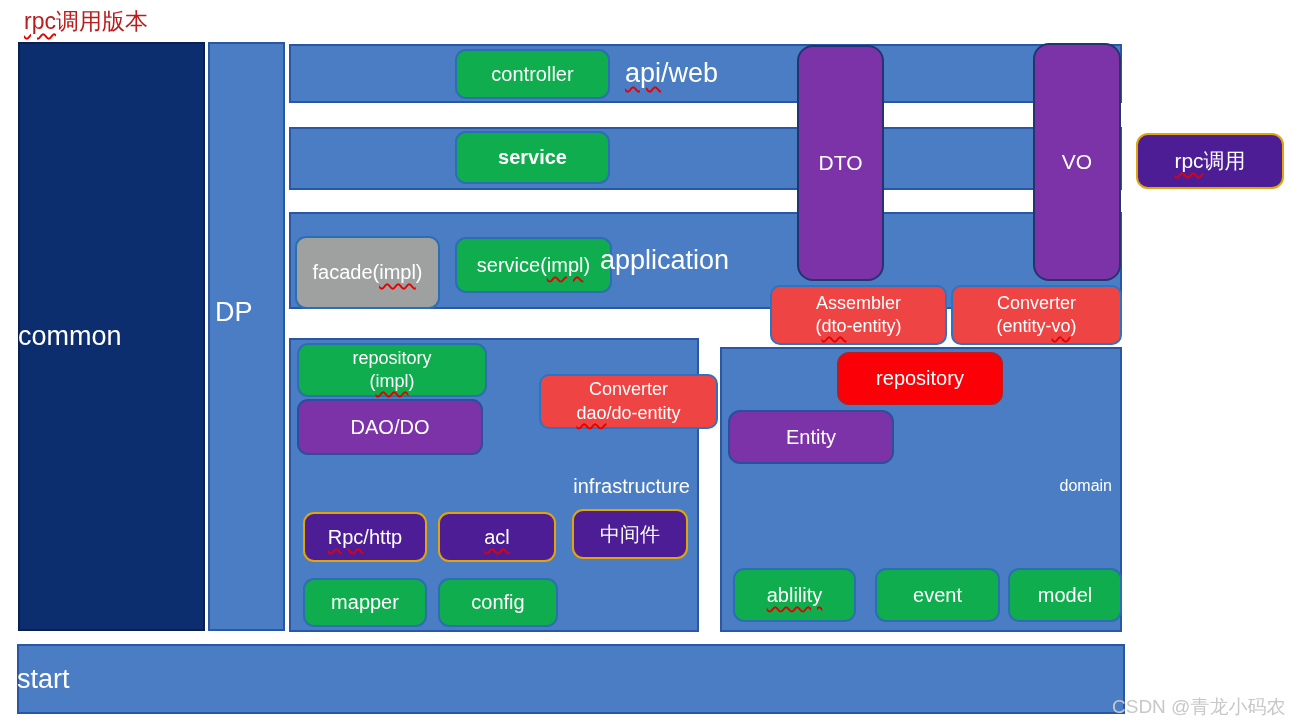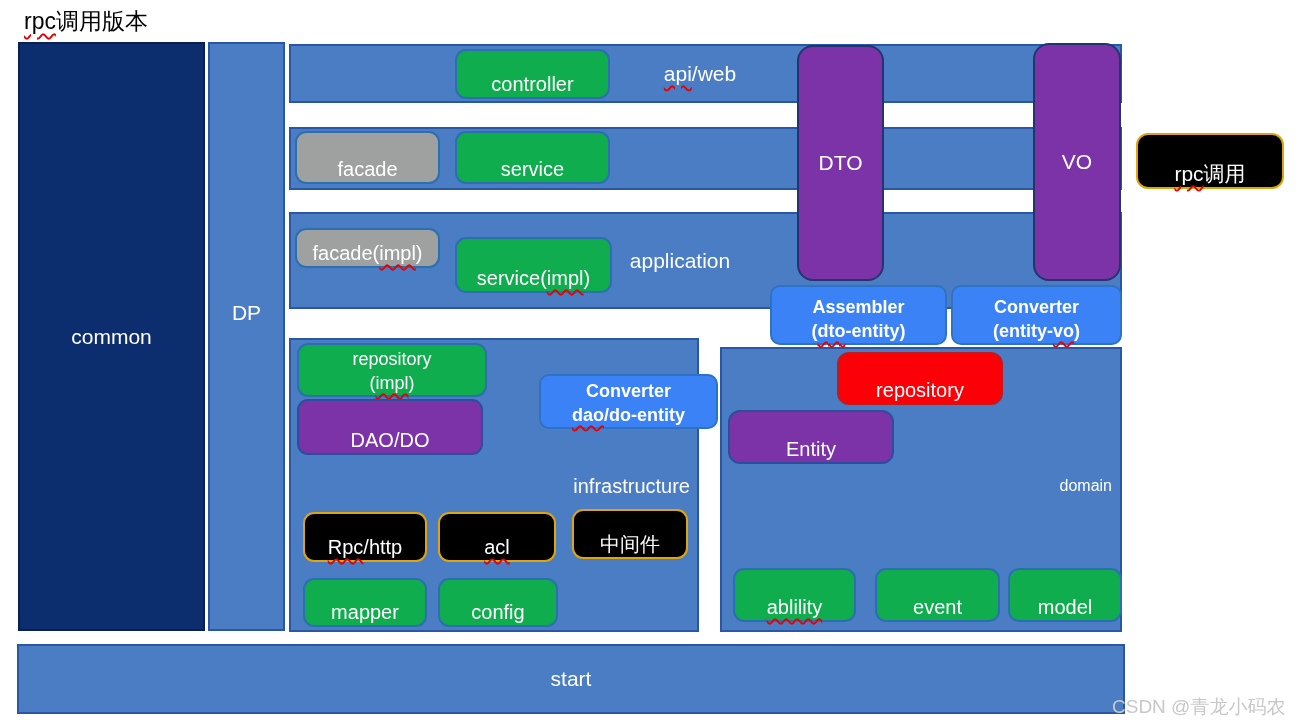--- a/index.html
+++ b/index.html
@@ -9,89 +9,86 @@
     font-family:"Liberation Sans","DejaVu Sans",sans-serif;
   }
   .abs { position:absolute; box-sizing:border-box; }
   .bar {
     background:#4A7DC4; border:2px solid #2A57A5;
   }
   .navy {
     background:#0D2E6E; border:2px solid #0A2050;
   }
   .lbl {
-    position:absolute; color:#ffffff; font-size:21px;
-    display:flex; align-items:center; justify-content:center;
+    position:absolute; color:#ffffff; font-size:27px;
+    display:flex; align-items:center; 
     white-space:nowrap; box-sizing:border-box;
   }
   .btn {
     position:absolute; box-sizing:border-box; color:#ffffff;
-    display:flex; flex-direction:column; align-items:center; justify-content:flex-end;
+    display:flex; flex-direction:column; align-items:center; justify-content:center;
     font-size:20px; border-radius:11px; text-align:center;
     line-height:1.25; white-space:nowrap;
   }
   .green  { background:#10AD4E; border:2px solid #2C6FB0; }
   .gray   { background:#9FA0A0; border:2px solid #2C6FB0; }
   .purple { background:#7D33A8; border:2px solid #2C4E9C; }
-  .cyan   { background:#3b82f6; border:2px solid #2D73C2; z-index:6;font-weight:bold; }
-  .orange { background:#000000; border:2px solid #DFA50A; }
+  .cyan   { background:#ef4444; border:2px solid #2D73C2; z-index:6; }
+  .orange { background:#4c1d95; border:2px solid #DFA50A; }
   .red    { background:#FB0007; border:2px solid #BF1D1D; }
   .vpill  {
     background:#7D33A8; border:2px solid #23356F; border-radius:16px; z-index:5;
     color:#ffffff; font-size:21px;
     display:flex; align-items:center; justify-content:center;
   }
   .sq {
     text-decoration-line:underline;
     text-decoration-style:wavy;
     text-decoration-color:#E60000;
     text-decoration-thickness:1.5px;
     text-underline-offset:4px;
   }
   #title {
-    position:absolute; left:24px; top:6px; color:#000000; font-size:23px;
+    position:absolute; left:24px; top:6px; color:#b91c1c; font-size:23px;
   }
   #watermark {
     position:absolute; left:1112px; top:694px; color:#C8C8C8; font-size:19px;
     white-space:nowrap; z-index:10;
   }
   .two-line { font-size:18px; line-height:1.3; }
   .right-lbl { justify-content:flex-end; }
 </style>
 </head>
 <body>
 
 <div id="canvas">
 
   <div id="title"><span class="sq">rpc</span><span>调用版本</span></div>
 
   <div class="abs navy" style="left:18px; top:42px; width:187px; height:589px;"></div>
   <div class="lbl" style="left:18px; top:42px; width:187px; height:589px;">common</div>
 
   <div class="abs bar" style="left:208px; top:42px; width:77px; height:589px;"></div>
-  <div class="lbl" style="left:208px; top:42px; width:77px; height:541px;">DP</div>
+  <div class="lbl" style="left:215px; top:42px; width:77px; height:541px;">DP</div>
 
   <div class="abs bar" style="left:289px; top:44px; width:833px; height:59px;"></div>
   <div class="btn green" style="left:455px; top:49px; width:155px; height:50px;">
       <span>controller</span>
     </div>
   <div class="lbl" style="left:625px; top:44px; width:150px; height:59px;">
       <span><span class="sq">api</span><span>/web</span></span>
     </div>
 
   <div class="abs bar" style="left:289px; top:127px; width:833px; height:63px;"></div>
-  <div class="btn gray" style="left:295px; top:131px; width:145px; height:53px;">
-      <span>facade</span>
-    </div>
-  <div class="btn green" style="left:455px; top:131px; width:155px; height:53px;">
+  <div class="btn green" style="left:455px; top:131px; width:155px; height:53px;font-weight:bold;">
       <span>service</span>
     </div>
 
   <div class="abs bar" style="left:289px; top:212px; width:833px; height:97px;"></div>
-  <div class="btn gray" style="left:295px; top:228px; width:145px; height:40px;">
+  <div class="btn gray" style="left:295px; top:236px; width:145px; height:73px;">
       <span><span>facade(</span><span class="sq">impl</span><span>)</span></span>
     </div>
   <div class="btn green" style="left:455px; top:237px; width:157px; height:56px;">
       <span><span>service(</span><span class="sq">impl</span><span>)</span></span>
     </div>
   <div class="lbl" style="left:600px; top:212px; width:160px; height:97px;">application</div>
 
   <div class="abs vpill" style="left:797px; top:45px; width:87px; height:236px;">
       <span>DTO</span>
     </div>

